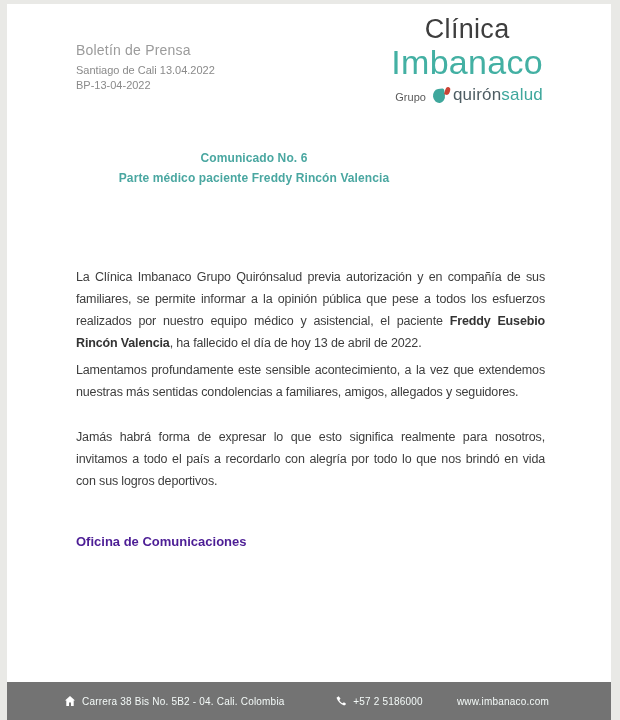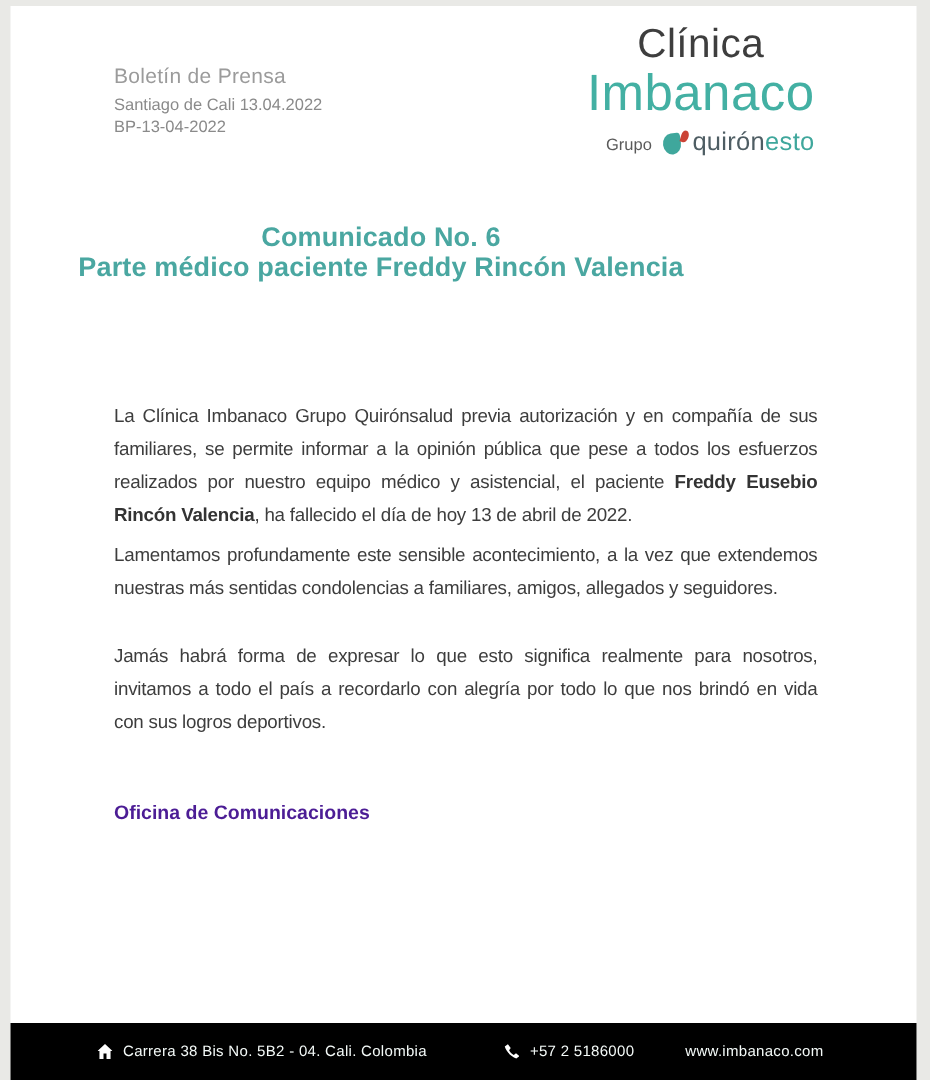--- a/index.html
+++ b/index.html
@@ -32,40 +32,40 @@
   .qs-comma {
     position:absolute; right:1px; top:1px; width:5px; height:8px;
     background:#cb4335; border-radius:50% 50% 60% 5%;
     transform:rotate(16deg); display:block;
   }
   .qs-dark  { font-size:17px; color:#4e5d63; letter-spacing:.2px; }
   .qs-light { font-size:17px; color:#3fa79c; letter-spacing:.2px; }
   
   .title-block {
     position:absolute; left:0; width:508px; top:148px; text-align:center;
-    color:#4aa7a1; font-weight:bold; font-size:18px; line-height:20px;
+    color:#4aa7a1; font-weight:bold; font-size:12px; line-height:20px;
     letter-spacing:.1px;
   }
   
   .para {
     position:absolute; left:76px; width:469px;
     font-size:12.5px; letter-spacing:-0.15px; line-height:22px;
     color:#3d3d3d; text-align:justify;
   }
   .para b { color:#333333; }
   .p1 { top:266px; }
   .p2 { top:359px; }
   .p3 { top:426px; }
   
   .sig-block { position:absolute; left:76px; top:531px; font-size:13px; line-height:21px; color:#3d3d3d; }
   .sig-office { font-weight:bold; color:#4c1d95; }
   
   .footer-bar {
     position:absolute; left:7px; top:682px; width:604px; height:38px;
-    background:#000000; color:#f4faf8;
+    background:#737373; color:#f4faf8;
     display:flex; align-items:center; justify-content:space-between;
     padding:0 62px 0 58px; font-size:10px; letter-spacing:.2px;
   }
   .footer-item { display:flex; align-items:center; white-space:nowrap; }
   .footer-right { display:flex; align-items:center; }
   .footer-icon { display:inline-flex; margin-right:7px; }
   .footer-icon svg { display:block; }
   .footer-phone { margin-right:34px; }
 </style>
 </head>
@@ -83,21 +83,21 @@
   <div class="logo-block">
     <div class="logo-clinica">Clínica</div>
     <div class="logo-imbanaco">Imbanaco</div>
     <div class="logo-grupo-row">
       <span class="logo-grupo-label">Grupo</span>
       <span class="qs-icon">
         <i class="qs-leaf"></i>
           <i class="qs-comma"></i>
       </span>
       <span class="qs-dark">quirón</span>
-        <span class="qs-light">esto</span>
+        <span class="qs-light">salud</span>
     </div>
   </div>
 
   <div class="title-block">
     <div>Comunicado No. 6</div>
     <div>Parte médico paciente Freddy Rincón Valencia</div>
   </div>
 
   <p class="para p1"><span>La Clínica Imbanaco Grupo Quirónsalud previa autorización y en compañía de sus familiares, se permite informar a la opinión pública que pese a todos los esfuerzos realizados por nuestro equipo médico y asistencial, el paciente </span><b>Freddy Eusebio Rincón Valencia</b><span>, ha fallecido el día de hoy 13 de abril de 2022.</span></p>
 

